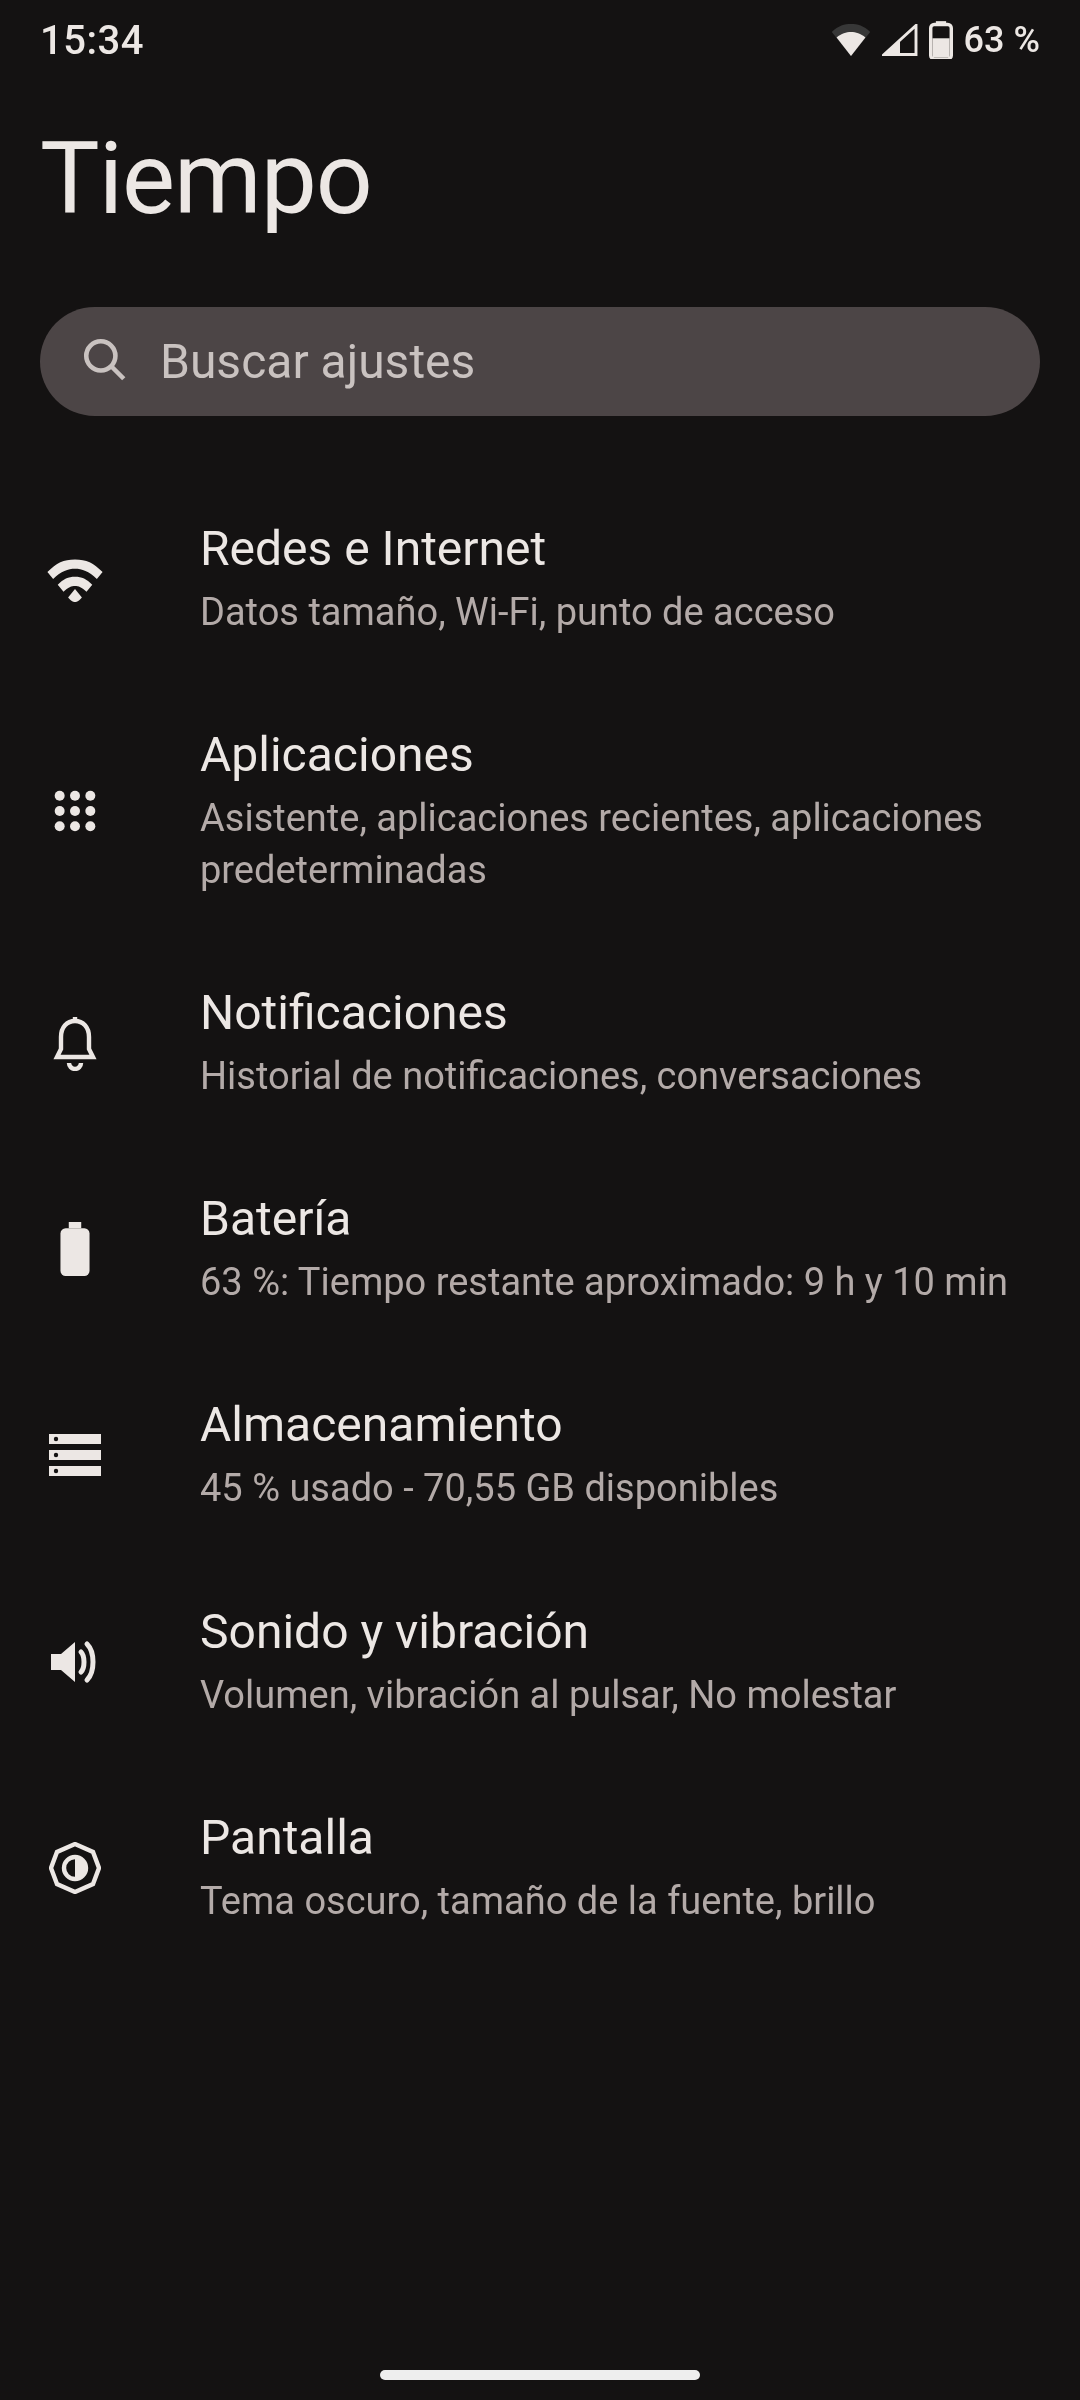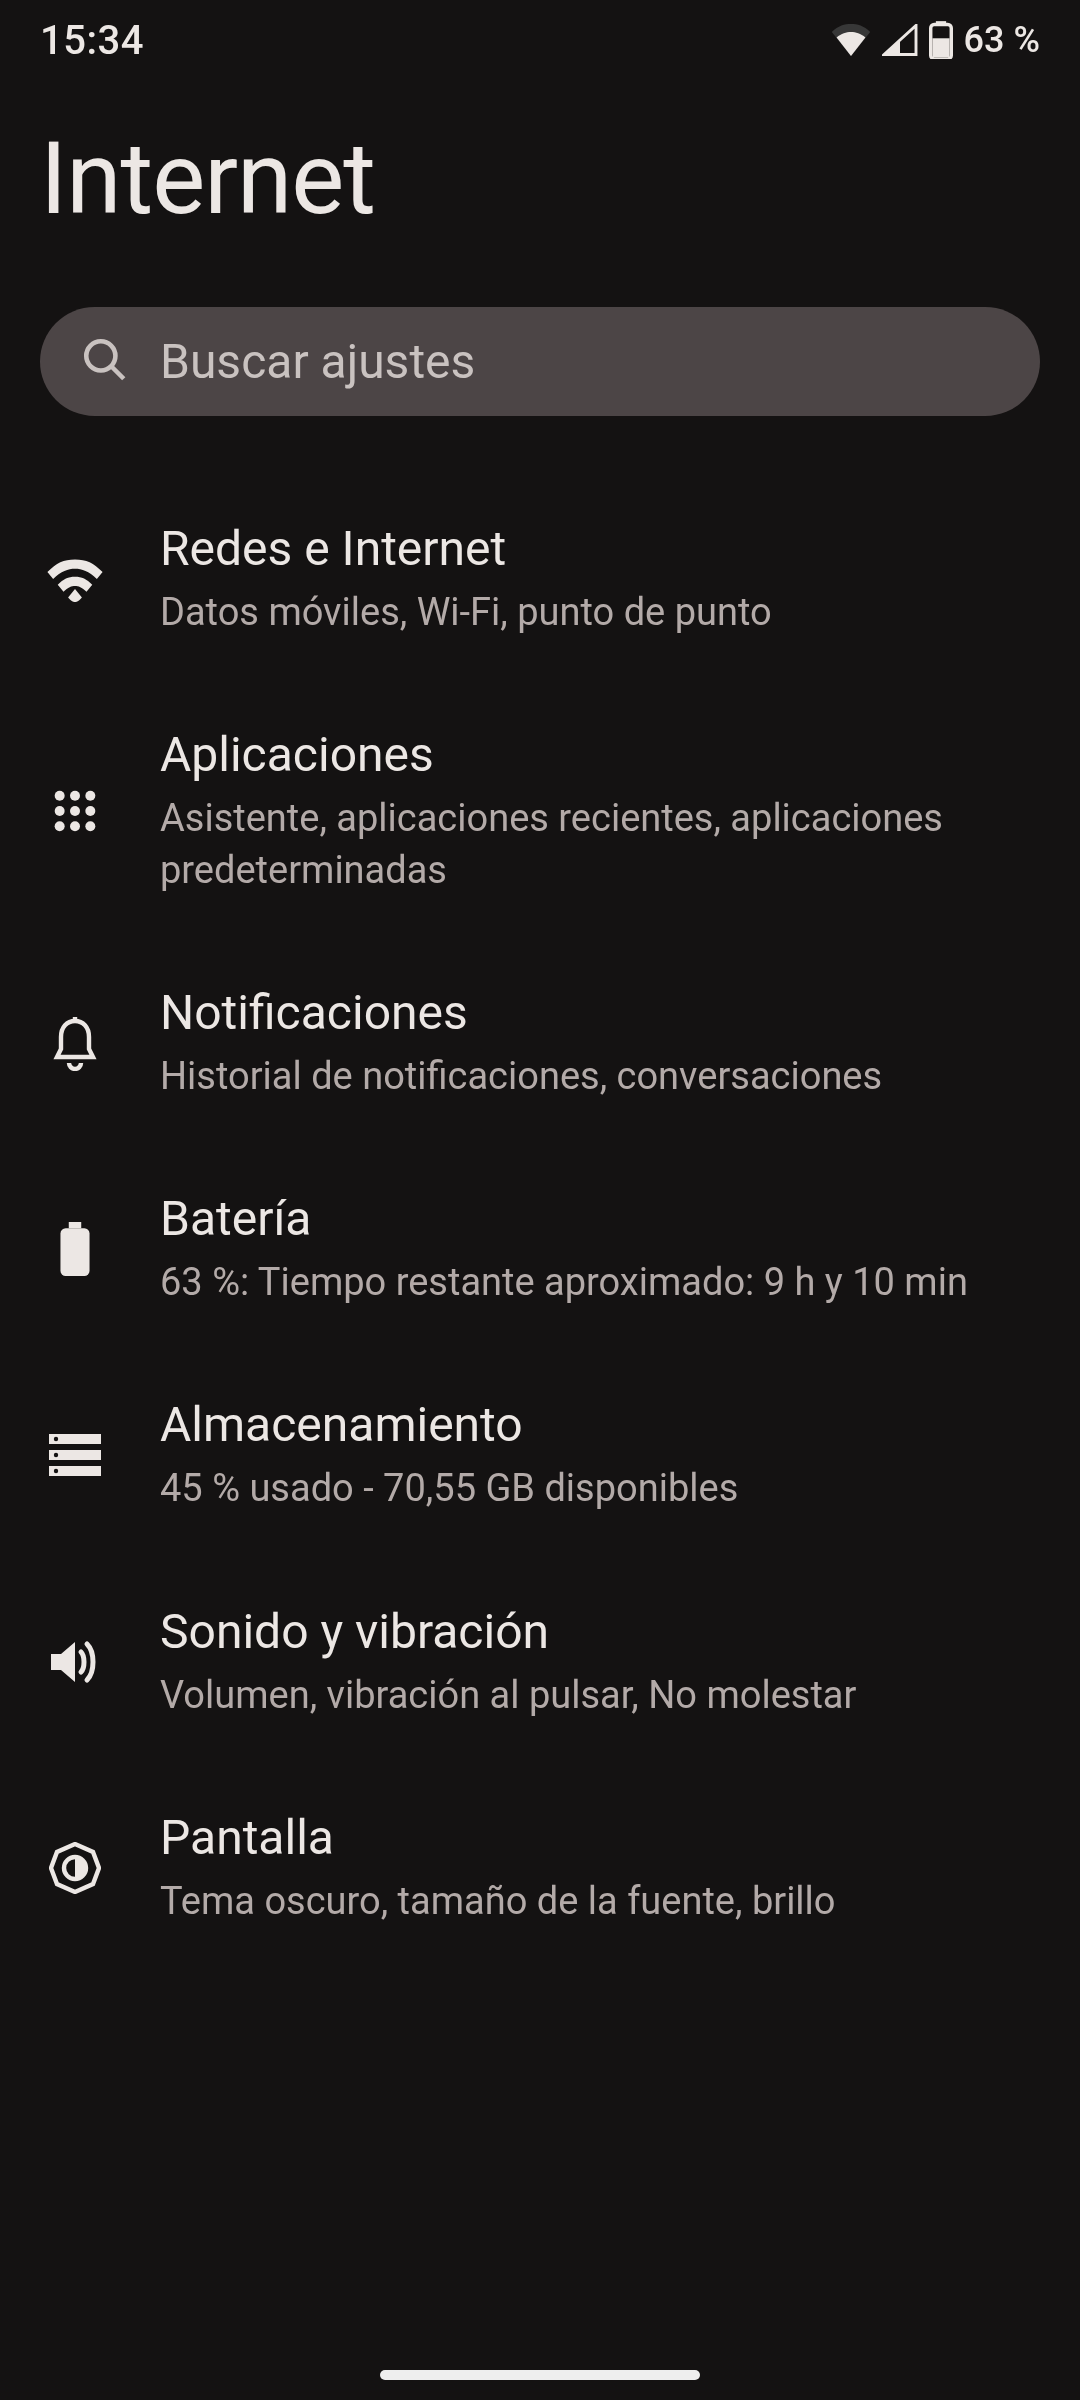--- a/index.html
+++ b/index.html
@@ -64,21 +64,21 @@
   }
   .item-icon {
     width: 70px;
     height: 70px;
     display: flex;
     align-items: center;
     justify-content: center;
     flex-shrink: 0;
   }
   .item-icon svg { display: block; }
-  .item-text { flex: 1; }
+  .item-text { flex: 1; margin-left: 40px; }
   .item-title {
     font-size: 48px;
     font-weight: 400;
     color: #ece7e4;
     margin-bottom: 10px;
   }
   .item-sub {
     font-size: 38px;
     color: #b3aaa8;
     line-height: 1.35;
@@ -117,21 +117,21 @@
       <svg width="24" height="38" viewBox="0 0 14 22">
         <rect x="4" y="0" width="6" height="2" fill="#ece7e4"></rect>
         <rect x="1" y="2" width="12" height="20" rx="2" fill="none" stroke="#ece7e4" stroke-width="2"></rect>
         <rect x="2" y="10" width="10" height="11" fill="#ece7e4"></rect>
       </svg>
     </span>
     <span>63 %</span>
   </div>
 </div>
 
-<h1 class="page-title">Internet</h1>
+<h1 class="page-title">Tiempo</h1>
 
 <div class="search-bar">
   <span>
     <svg width="50" height="50" viewBox="0 0 24 24" fill="none" stroke="#c9c2c0" stroke-width="2.2">
       <circle cx="10" cy="10" r="7"></circle>
       <line x1="15" y1="15" x2="21" y2="21"></line>
     </svg>
   </span>
   <span class="search-placeholder">Buscar ajustes</span>
 </div>
@@ -141,21 +141,21 @@
   <div class="item">
     <div class="item-icon">
       <svg width="58" height="46" viewBox="0 0 24 20" fill="#ece7e4">
         <path d="M12 20 C11 20 10.4 19.5 9 18 L12 14.3 L15 18 C13.6 19.5 13 20 12 20 Z"></path>
         <path d="M4.5 12.5 C7 10 9 9 12 9 C15 9 17 10 19.5 12.5 L17 15.5 C15 13.5 13.5 13 12 13 C10.5 13 9 13.5 7 15.5 Z"></path>
         <path d="M0 7 C4 3 7 1.5 12 1.5 C17 1.5 20 3 24 7 L21.5 10 C18 6.5 15 5.5 12 5.5 C9 5.5 6 6.5 2.5 10 Z"></path>
       </svg>
     </div>
     <div class="item-text">
       <div class="item-title">Redes e Internet</div>
-      <div class="item-sub">Datos móviles, Wi-Fi, punto de punto</div>
+      <div class="item-sub">Datos tamaño, Wi-Fi, punto de acceso</div>
     </div>
   </div>
 
 
   <div class="item">
     <div class="item-icon">
       <svg width="46" height="46" viewBox="0 0 24 24" fill="#ece7e4">
         <circle cx="4" cy="4" r="2.6"></circle>
           <circle cx="12" cy="4" r="2.6"></circle>
           <circle cx="20" cy="4" r="2.6"></circle>

